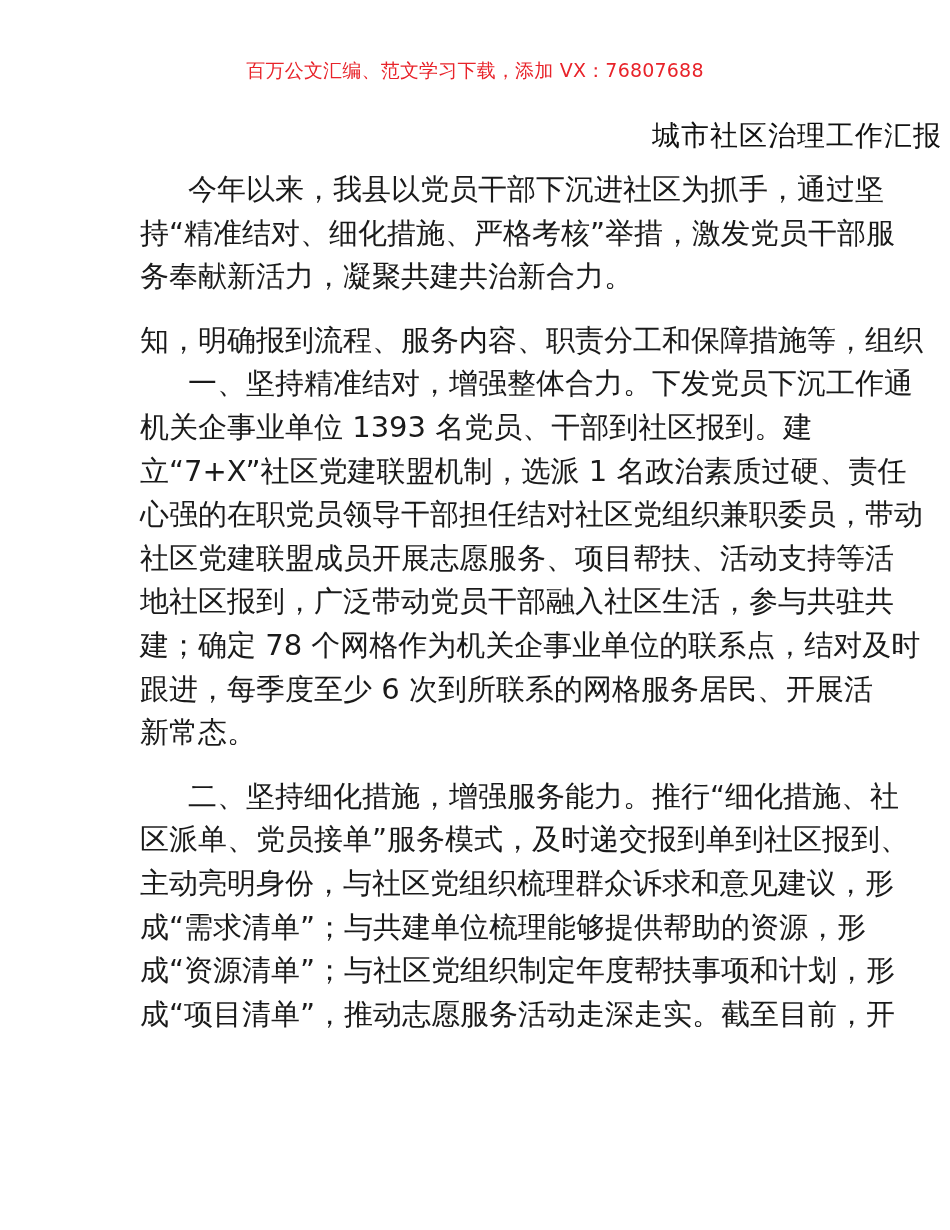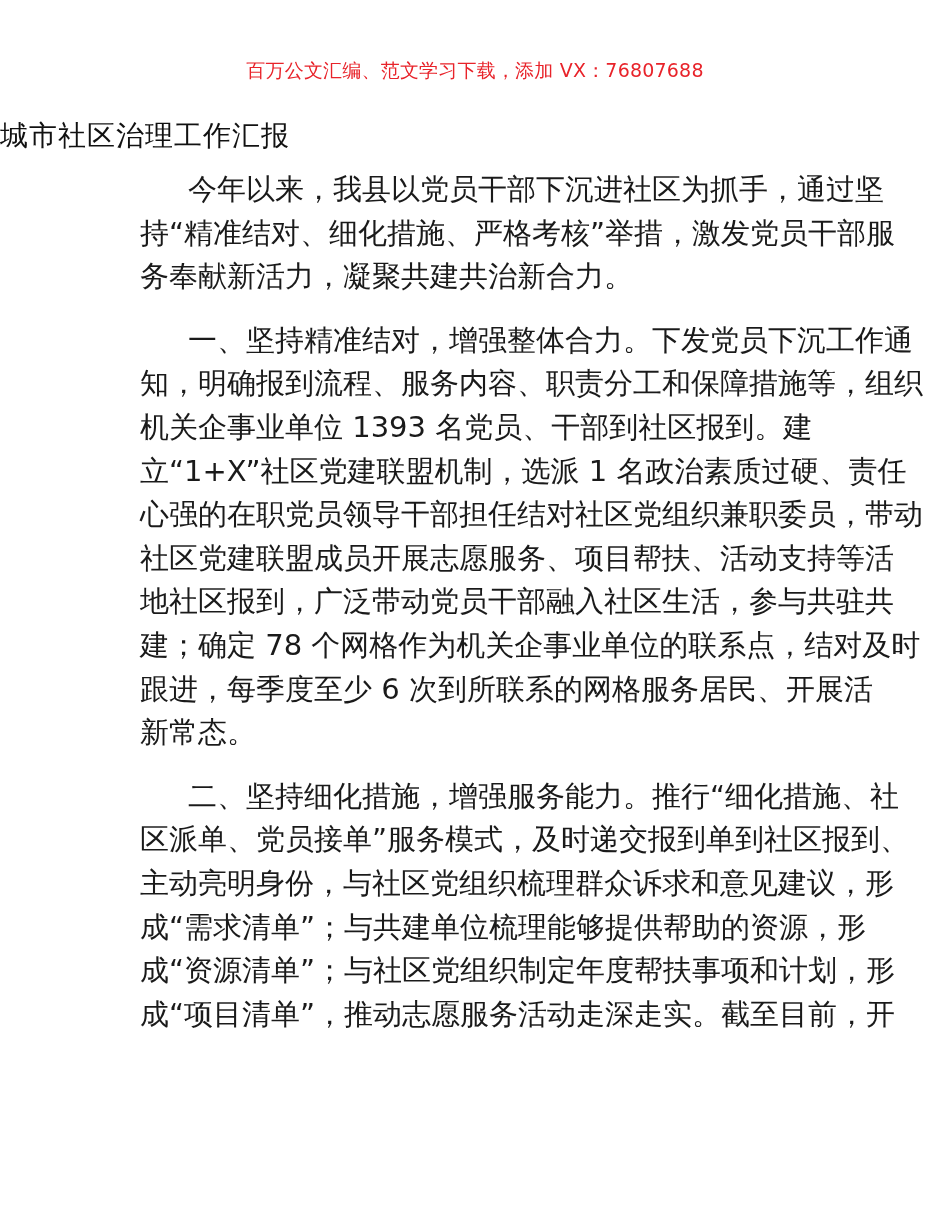--- a/index.html
+++ b/index.html
@@ -1,21 +1,21 @@
 <!DOCTYPE html>
 <html><head>
 <meta charset="utf-8">
 <style>
   html, body { margin:0; padding:0; background:#ffffff; }
   body { width:950px; height:1230px; position:relative; overflow:hidden;
          font-family:"DejaVu Sans", "Liberation Sans", sans-serif; color:#1a1a1a; }
   .page { position:absolute; left:0; top:0; width:950px; height:1230px; background:#fff; }
   .watermark { position:absolute; top:57px; left:0; width:950px; text-align:center;
                font-size:19px; color:#e8232a; letter-spacing:0.2px; line-height:26px; }
-  .title { position:absolute; top:116px; left:0; width:942px; text-align:left;
+  .title { position:absolute; top:116px; left:0; width:942px; text-align:right;
            font-size:28px; color:#111; line-height:40px; letter-spacing:1px; }
   .body { position:absolute; left:140px; top:168px; width:668px; }
   .line { height:43.6px; line-height:43.6px; font-size:29px; white-space:nowrap;
           text-align:justify; text-align-last:justify; display:block; }
   .line.last { text-align-last:left;font-family:Liberation Serif, serif; }
   .line.indent { padding-left:48px; }
   .para-gap { height:20px; }
 </style>
 </head>
 <body>
@@ -25,24 +25,24 @@
   <div class="title">城市社区治理工作汇报</div>
 
   <div class="body">
     <div>
       <span class="line indent">今年以来，我县以党员干部下沉进社区为抓手，通过坚</span>
       <span class="line">持“精准结对、细化措施、严格考核”举措，激发党员干部服</span>
       <span class="line last">务奉献新活力，凝聚共建共治新合力。</span>
     </div>
     <div class="para-gap"></div>
     <div>
+      <span class="line">知，明确报到流程、服务内容、职责分工和保障措施等，组织</span>
       <span class="line indent">一、坚持精准结对，增强整体合力。下发党员下沉工作通</span>
-      <span class="line">知，明确报到流程、服务内容、职责分工和保障措施等，组织</span>
       <span class="line">机关企事业单位 1393 名党员、干部到社区报到。建</span>
-      <span class="line">立“1+X”社区党建联盟机制，选派 1 名政治素质过硬、责任</span>
+      <span class="line">立“7+X”社区党建联盟机制，选派 1 名政治素质过硬、责任</span>
       <span class="line">心强的在职党员领导干部担任结对社区党组织兼职委员，带动</span>
       <span class="line">社区党建联盟成员开展志愿服务、项目帮扶、活动支持等活</span>
       <span class="line">地社区报到，广泛带动党员干部融入社区生活，参与共驻共</span>
       <span class="line">建；确定 78 个网格作为机关企事业单位的联系点，结对及时</span>
       <span class="line">跟进，每季度至少 6 次到所联系的网格服务居民、开展活</span>
       <span class="line last">新常态。</span>
     </div>
     <div class="para-gap"></div>
     <div>
       <span class="line indent">二、坚持细化措施，增强服务能力。推行“细化措施、社</span>

